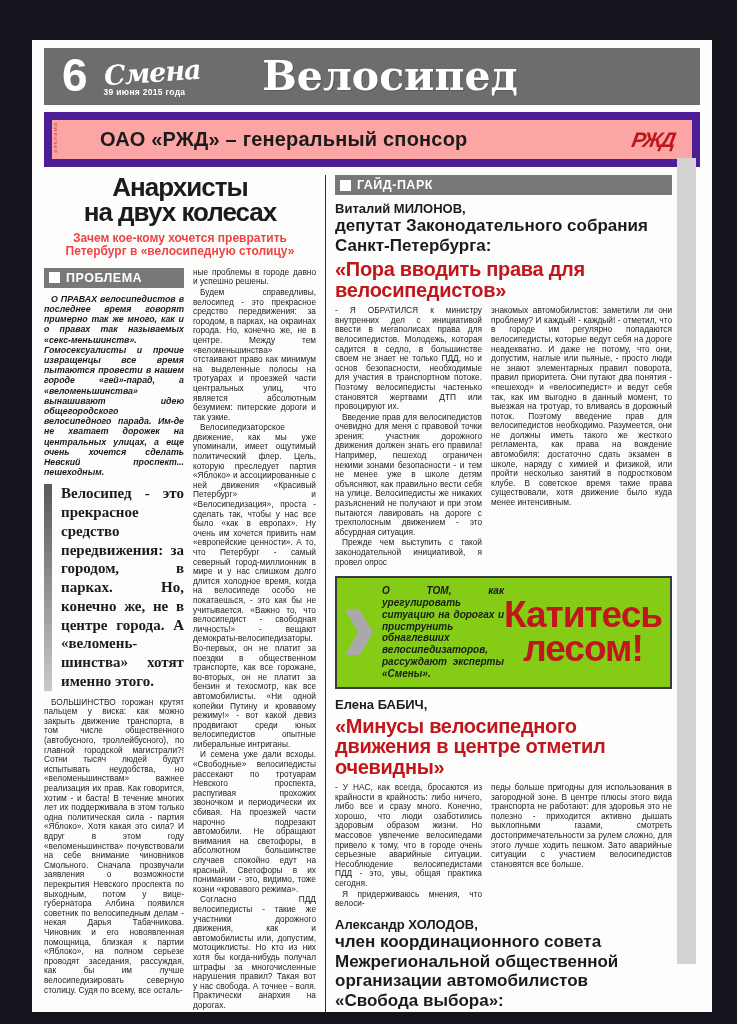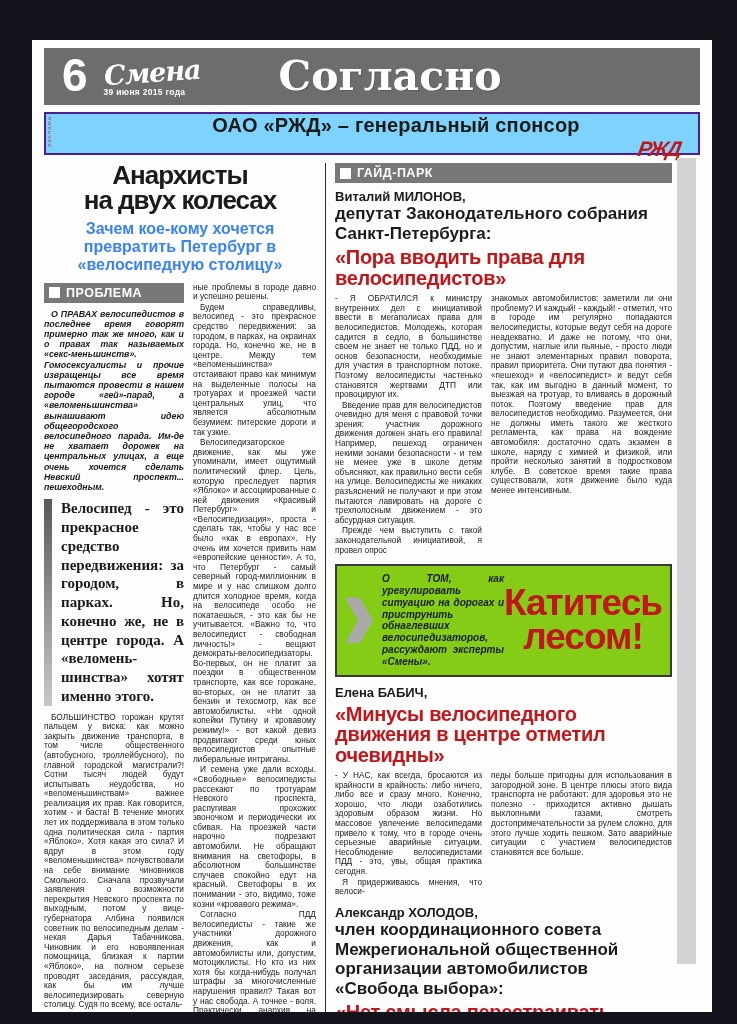--- a/index.html
+++ b/index.html
@@ -13,36 +13,36 @@
   .masthead{height:57px;background:#6d6d6d;display:flex;align-items:center;color:#fff;}
   .pagenum{font-size:46px;font-weight:900;margin:0 0 4px 18px;line-height:1;}
   .logoblock{margin-left:16px;margin-top:2px;}
   .smena{font-family:"DejaVu Serif",serif;font-style:italic;font-weight:bold;font-size:27px;
          line-height:1;transform:rotate(-4deg);letter-spacing:-1px;}
   .issuedate{font-size:8.5px;font-weight:bold;margin-top:1px;letter-spacing:.3px;}
   .sectiontitle{font-family:"DejaVu Serif",serif;font-weight:900;font-size:41px;line-height:1;
         margin:0 auto;padding-right:120px;text-shadow:1px 1px 0 #5a5a5a;}
 
   
-  .sponsor{height:39px;border:2px solid #4c1d95;margin-top:7px;display:flex;align-items:center;
-           position:relative;background:#7dd3fc;flex-direction:column;}
+  .sponsor{height:39px;border:8px solid #4c1d95;margin-top:7px;display:flex;align-items:center;
+           position:relative;background:#fca5a5;}
   .reklama{position:absolute;left:0;top:2px;writing-mode:vertical-rl;transform:rotate(180deg);
            font-size:6px;color:#c1171c;letter-spacing:1px;opacity:.75;}
   .sponsor-text{font-size:20px;font-weight:bold;margin-left:48px;letter-spacing:.2px;}
   .rzd{margin-left:auto;margin-right:18px;color:#c1171c;font-weight:900;font-style:italic;
        font-size:21px;transform:skewX(-10deg);letter-spacing:-2px;}
 
   
   .main{display:flex;margin-top:8px;gap:9px;}
   .left-article{width:272px;flex:none;}
   .right-sec{flex:1;border-left:1px solid #2c2c2c;padding-left:9px;padding-right:40px;box-sizing:border-box;}
 
   
   .headline{font-size:26px;font-weight:900;line-height:.96;text-align:center;letter-spacing:-1px;}
-  .subhead{color:#3b82f6;font-size:16px;font-weight:bold;line-height:1.12;text-align:center;
+  .subhead{color:#ef4444;font-size:12px;font-weight:bold;line-height:1.12;text-align:center;
            margin:7px 6px 9px 6px;}
   .kickerbar{background:#787878;color:#fff;font-size:12.5px;font-weight:bold;letter-spacing:.5px;
              display:flex;align-items:center;gap:6px;padding:3px 5px;margin-bottom:6px;}
   .kickerbar .sq{width:11px;height:11px;background:#fff;flex:none;}
   .cols{display:flex;gap:9px;}
   .lcol1{width:140px;flex:none;}
   .lcol2{flex:1;}
   .body-text{font-size:8.3px;line-height:9.6px;text-align:justify;}
   .body-text p{margin:0 0 1px 0;text-indent:7px;}
   .body-text p.noindent{text-indent:0;}
@@ -75,21 +75,21 @@
 <body>
 
 <div class="page">
 
   <div class="masthead">
     <div class="pagenum">6</div>
     <div class="logoblock">
       <div class="smena">Смена</div>
       <div class="issuedate">39 июня 2015 года</div>
     </div>
-    <div class="sectiontitle">Согласно</div>
+    <div class="sectiontitle">Велосипед</div>
   </div>
 
   <div class="sponsor">
     <div class="reklama">реклама</div>
     <div class="sponsor-text">ОАО «РЖД» – генеральный спонсор</div>
     <div class="rzd">РЖД</div>
   </div>
 
   <div class="main">
 

